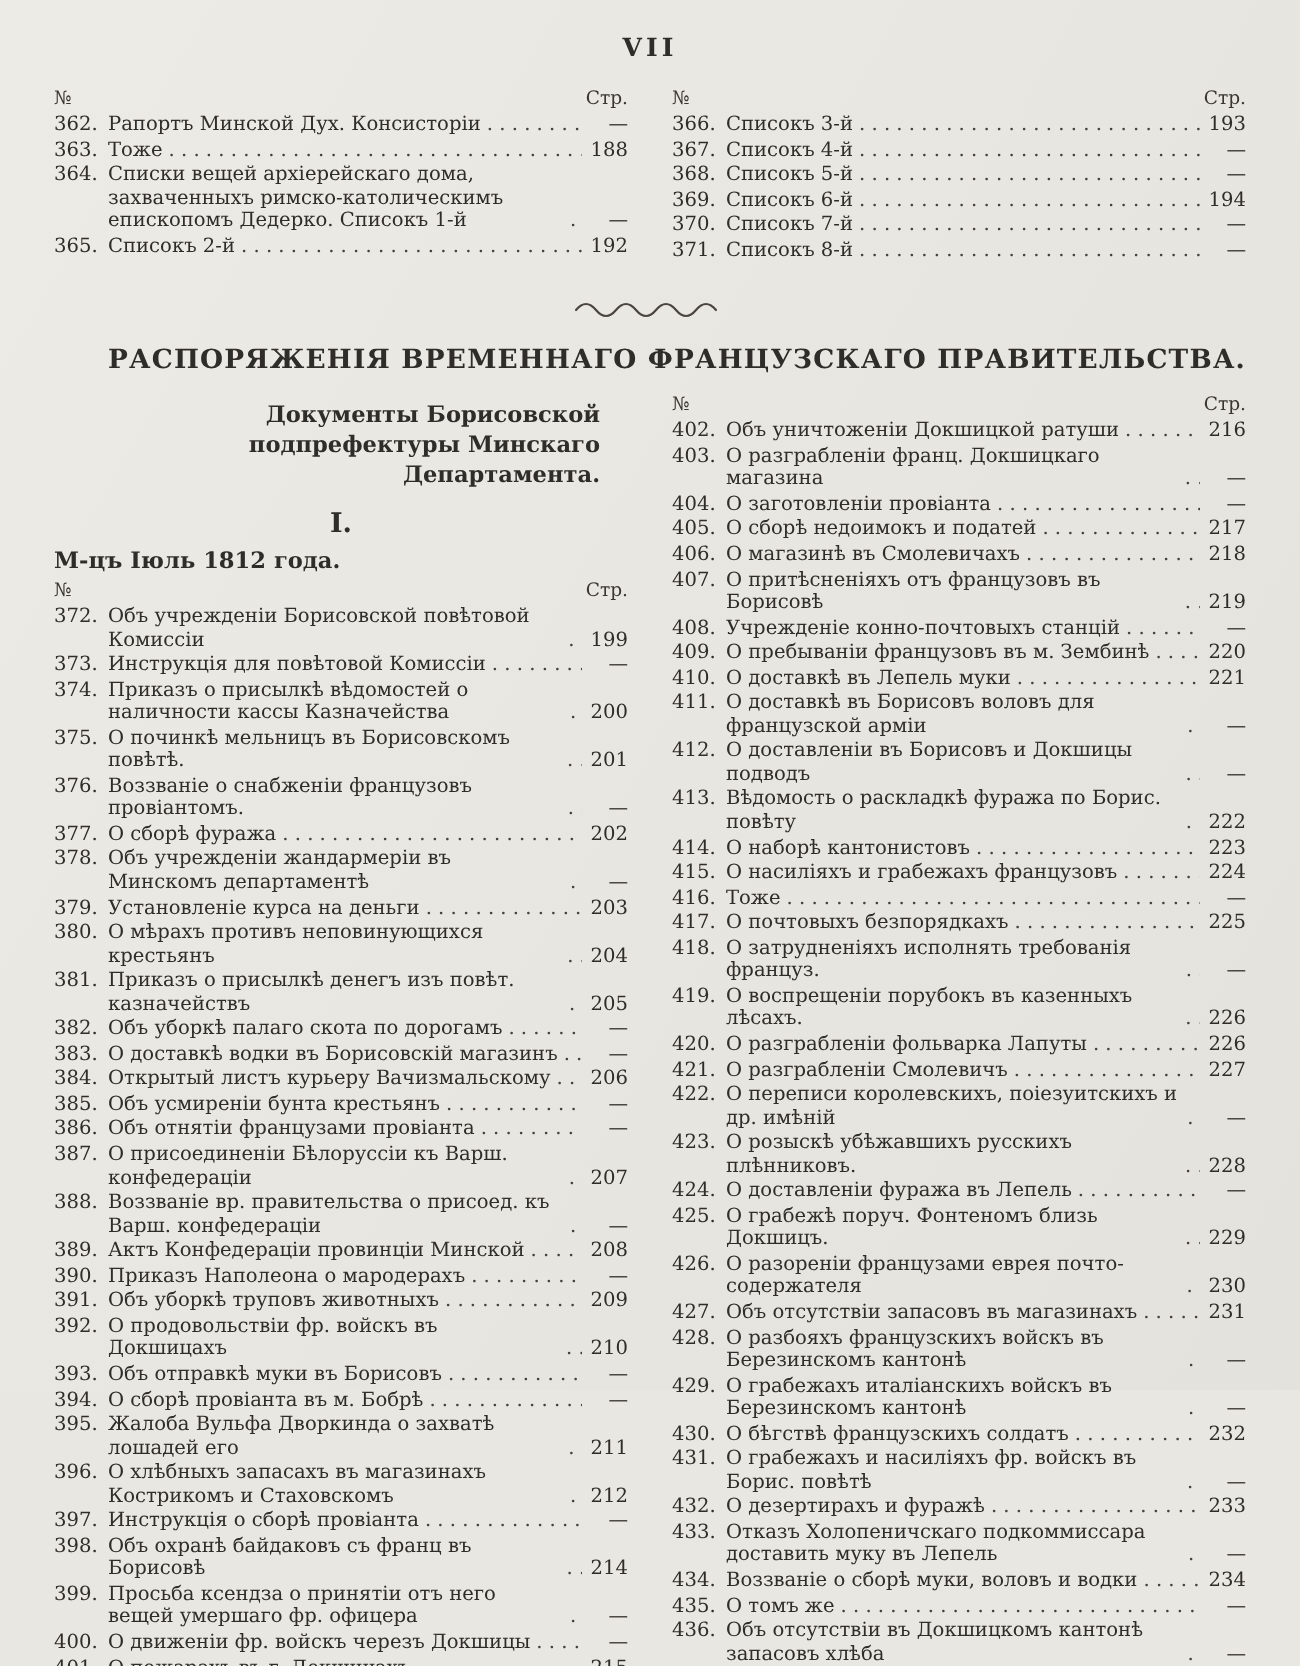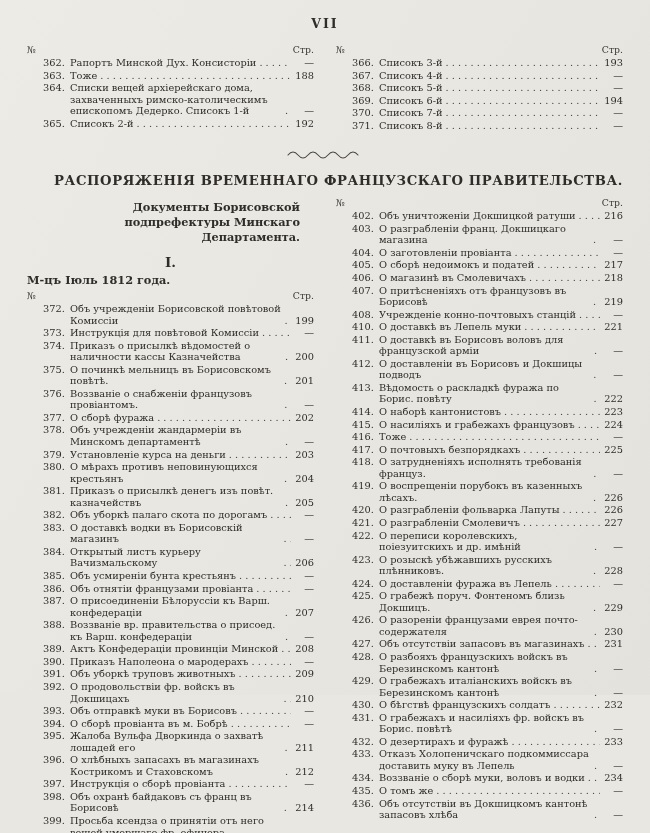--- a/index.html
+++ b/index.html
@@ -31,21 +31,21 @@
     gap: 22px;
   }
   .col { flex: 1 1 0; min-width: 0; }
   .cols-header {
     display: flex;
     justify-content: space-between;
     font-size: 9.3px;
     margin: 1px 0 2px 0;
     color: #3a3732;
   }
-  .toc-list { display: block; margin-left: 16px; }
+  .toc-list { display: block; }
   .entry {
     display: flex;
     align-items: flex-end;
     font-size: 9.8px;
     line-height: 1.18;
     margin: 0 0 1px 0;
   }
   .num {
     flex: 0 0 27px;
     align-self: flex-start;
@@ -479,20 +479,26 @@
             <span class="pageno">219</span>
           </div>
 
           <div class="entry">
             <span class="num">408.</span>
             <span class="title">Учрежденіе конно-почтовыхъ станцій</span>
             <span class="dots"></span>
             <span class="pageno">—</span>
           </div>
 
+          <div class="entry">
+            <span class="num">409.</span>
+            <span class="title">О пребываніи французовъ въ м. Зембинѣ</span>
+            <span class="dots"></span>
+            <span class="pageno">220</span>
+          </div>
 
           <div class="entry">
             <span class="num">410.</span>
             <span class="title">О доставкѣ въ Лепель муки</span>
             <span class="dots"></span>
             <span class="pageno">221</span>
           </div>
 
           <div class="entry">
             <span class="num">411.</span>

